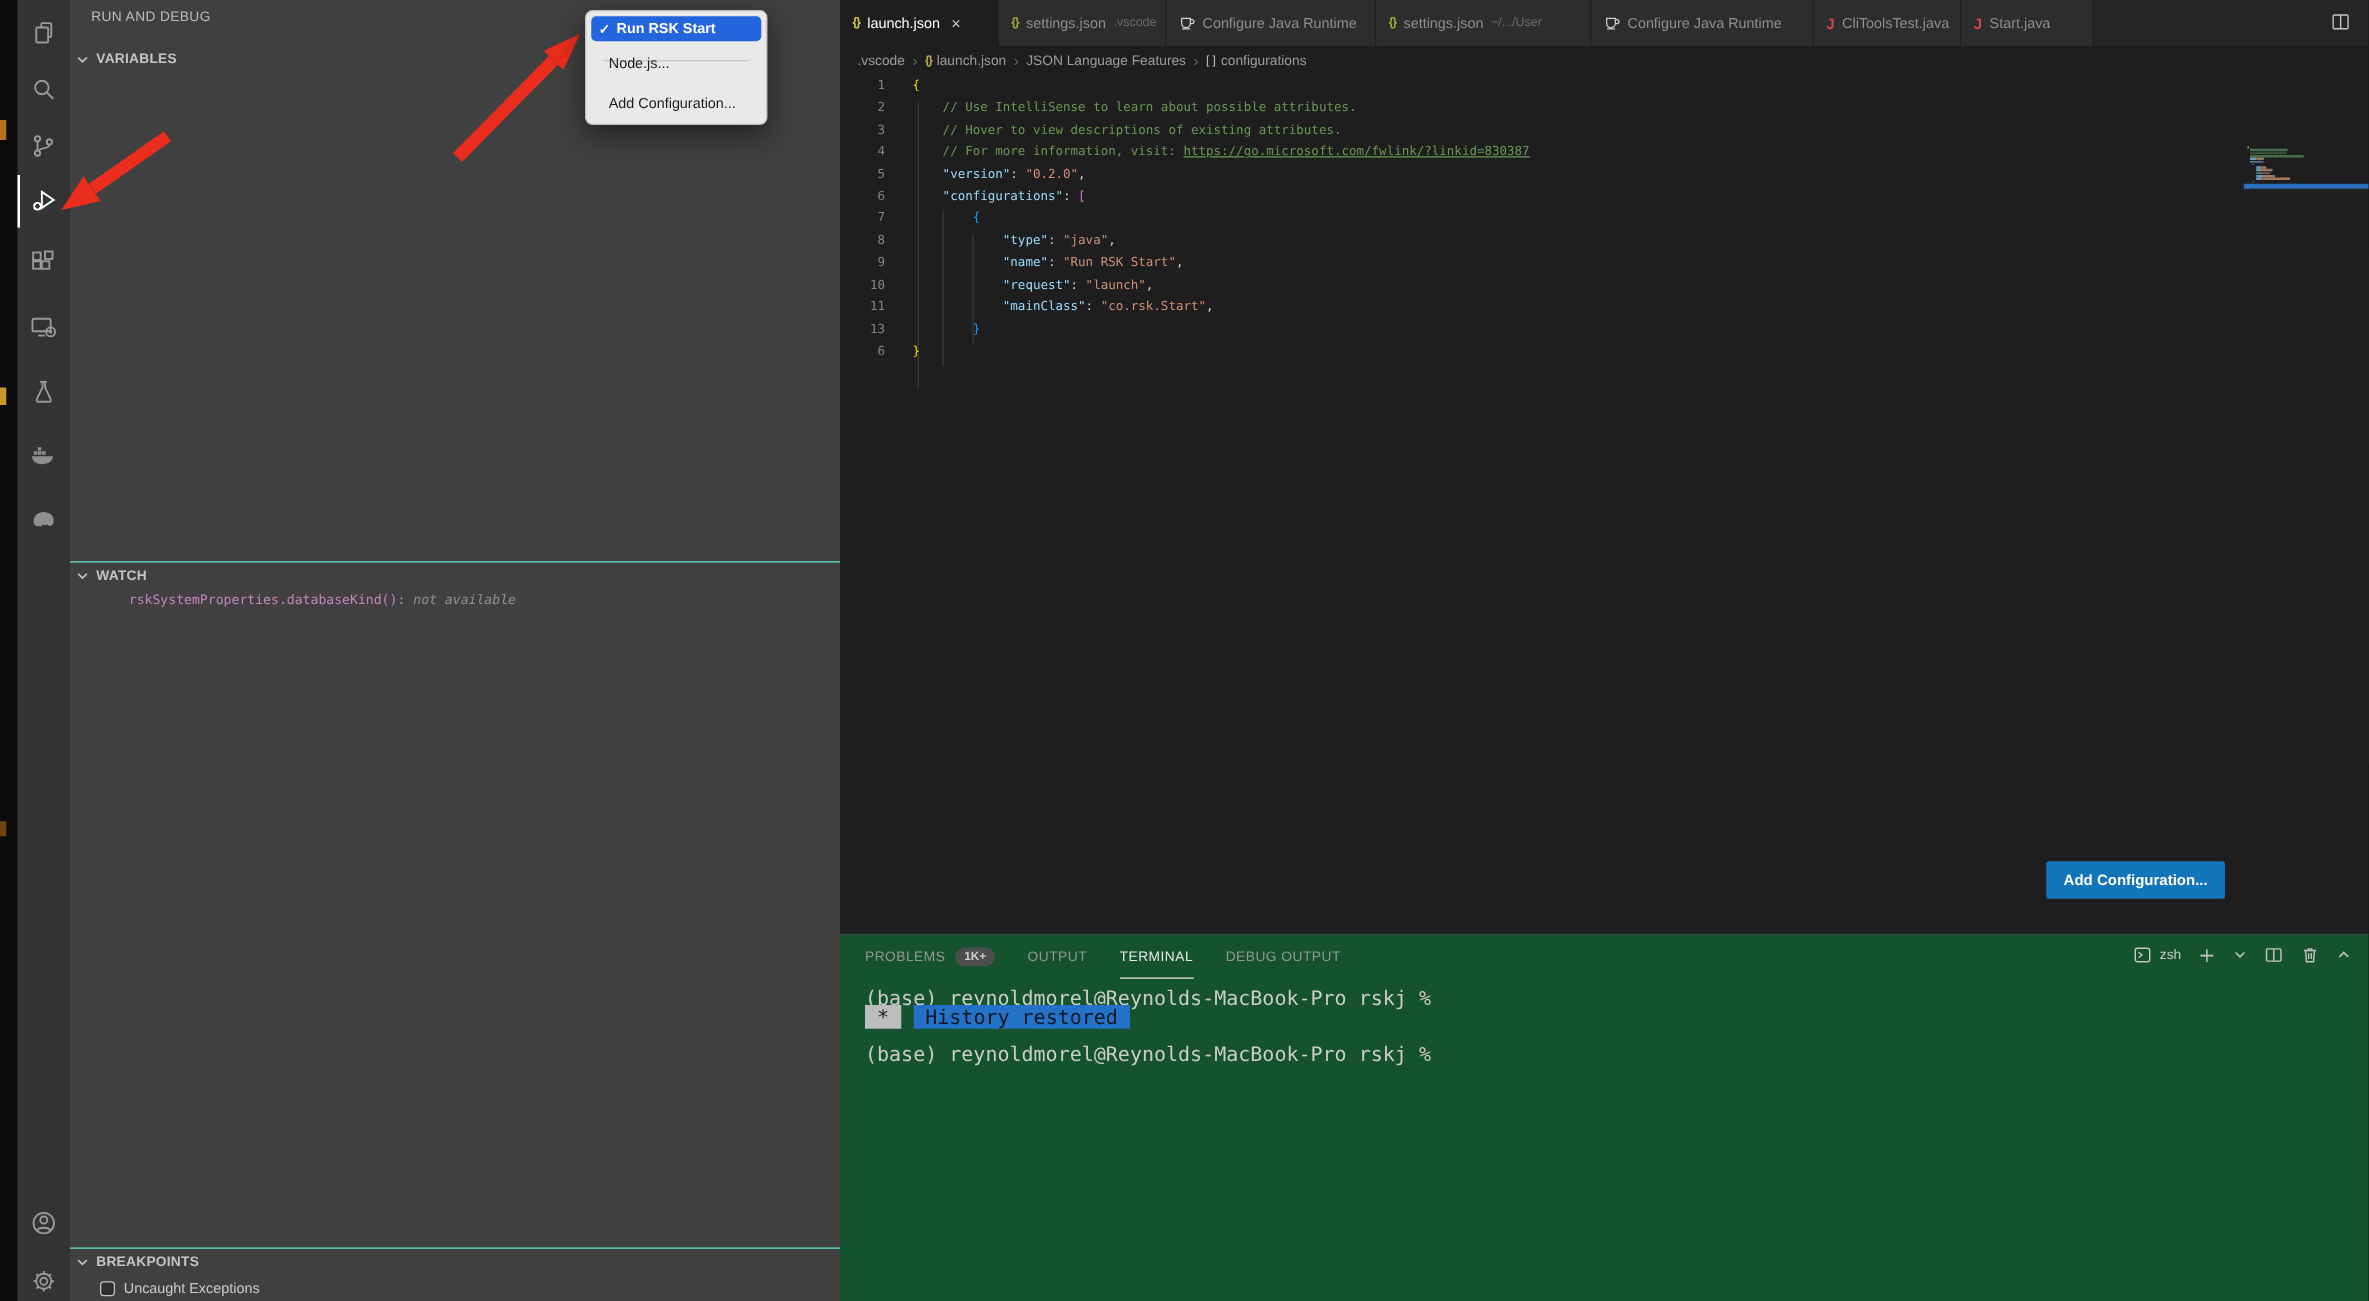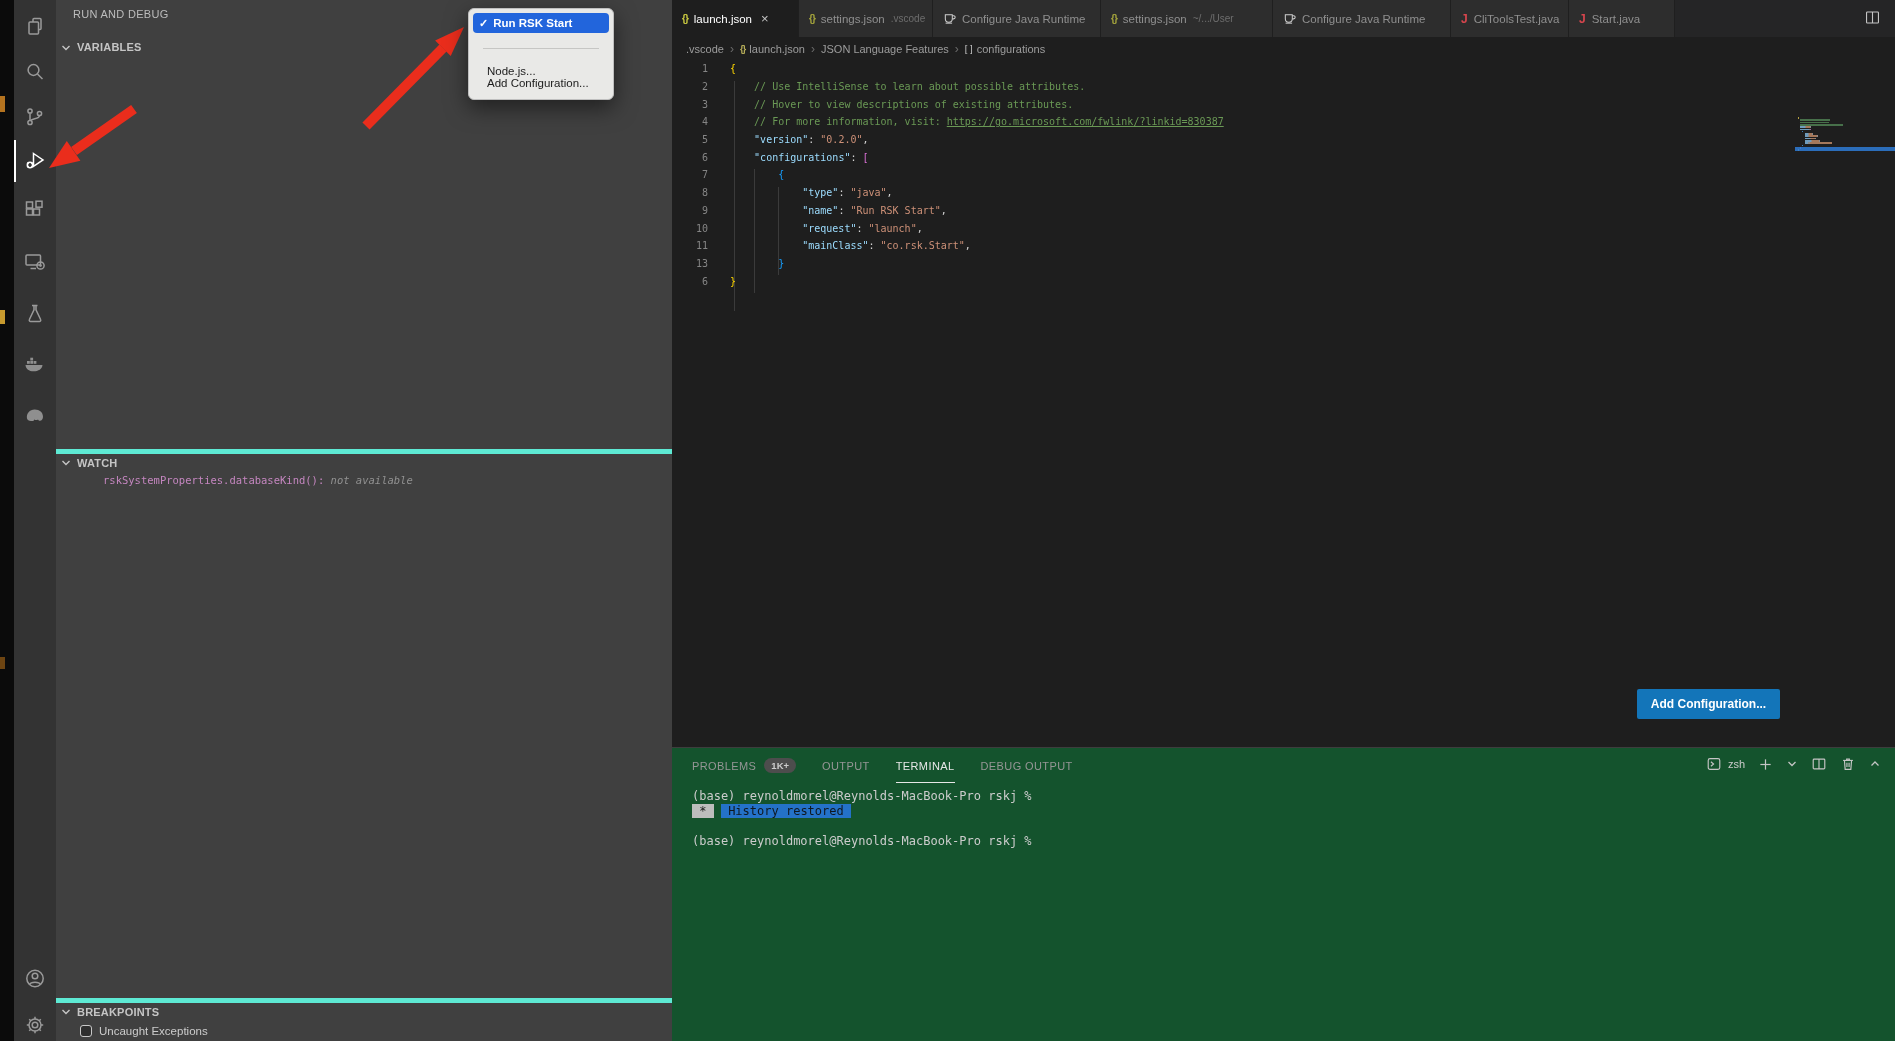--- a/index.html
+++ b/index.html
@@ -16,21 +16,21 @@
   .ab-item { position:absolute; left:0; width:42px; height:42px; display:flex; align-items:center; justify-content:center; }
   .ab-item svg { stroke:#9a9a9a; fill:none; stroke-width:1.5; }
   .ab-item.active svg { stroke:#ffffff; }
   .ab-item.active { border-left:2px solid #ffffff; }
   .ab-item .fillicon { fill:#8f8f8f; stroke:none; }
 
   
   .sidebar { position:absolute; left:56px; top:0; width:616px; height:1041px; background:#404040; }
   .sb-title { position:absolute; left:17px; top:8px; font-size:11px; color:#bcbcbc; letter-spacing:.3px; }
   .sb-section { position:absolute; left:0; width:616px; }
-  .sb-head { height:22px; display:flex; align-items:center; border-top:5px solid #5eead4; }
+  .sb-head { height:22px; display:flex; align-items:center; border-top:1px solid #5eead4; }
   .sb-section.first .sb-head { border-top:none; }
   .sb-chev { margin-left:5px; margin-right:6px; display:inline-flex; }
   .sb-chev svg { stroke:#c5c5c5; fill:none; stroke-width:1.4; }
   .sb-label { font-size:11px; font-weight:bold; color:#c5c5c5; letter-spacing:.2px; }
   .watch-item { position:absolute; left:47px; top:25px; font-family:"DejaVu Sans Mono", monospace; font-size:10.5px; white-space:pre; }
   .watch-expr { color:#c586c0; }
   .watch-val  { color:#919191; font-style:italic; }
   .bp-row { position:absolute; left:24px; top:27px; display:flex; align-items:center; gap:7px; }
   .bp-box { width:12px; height:12px; border:1px solid #c8c8c8; border-radius:3px; background:#2e2e2e; }
   .bp-label { font-size:11.5px; color:#cccccc; }
@@ -40,21 +40,21 @@
   .sb-gear, .sb-dots { position:absolute; top:12px; color:#c5c5c5; }
   .sb-gear { left:615px; } .sb-dots { left:641px; top:4px; font-size:14px; letter-spacing:1px; color:#bdbdbd; }
   .sb-gear svg, .panel-actions svg { stroke:#c5c5c5; fill:none; stroke-width:1.3; }
 
   
   .ctx-menu { position:absolute; left:468px; top:8px; width:146px; height:92px; background:#e9e9e7; border:1px solid #bfbfbf; border-radius:6px; box-shadow:0 8px 22px rgba(0,0,0,.5); z-index:40; }
   .ctx-sel { position:absolute; left:4px; top:4px; right:4px; height:20px; border-radius:4px; background:#2265dc; color:#ffffff; font-size:11.5px; font-weight:bold; display:flex; align-items:center; }
   .ctx-check { margin:0 5px 0 6px; font-size:11px; }
   .ctx-sep { position:absolute; left:14px; right:14px; top:39px; height:1px; background:#c6c6c4; }
   .ctx-item { position:absolute; left:18px; height:16px; font-size:11.5px; color:#1c1c1c; }
-  .ctx-item.i0 { top:56px;text-align:right; } .ctx-item.i1 { top:68px; }
+  .ctx-item.i0 { top:36px;text-align:right; } .ctx-item.i1 { top:68px; }
 
   
   .editor-region { position:absolute; left:672px; top:0; width:1223px; height:747px; background:#1e1e1e; }
   .tabbar { position:absolute; left:0; top:0; width:1223px; height:37px; background:#252526; display:flex; }
   .tab { height:37px; display:flex; align-items:center; padding:0 10px; background:#2d2d2d; border-right:1px solid #1f1f1f; color:#8f8f8f; font-size:11.5px; white-space:nowrap; }
   .tab.active { background:#1e1e1e; color:#ffffff; }
   .tab .ticon { margin-right:6px; display:inline-flex; align-items:center; font-weight:bold; }
   .tab .ticon.json { color:#cbcb41; font-size:10px; letter-spacing:-1px; }
   .tab:not(.active) .ticon.json { opacity:.75; }
   .tab .ticon.java { color:#d6454d; font-size:12px; }
@@ -92,21 +92,21 @@
   .add-config-btn { position:absolute; left:965px; top:689px; width:143px; height:30px; background:#1375b9; color:#ffffff; font-size:12px; font-weight:bold; border:none; border-radius:2px; display:flex; align-items:center; justify-content:center; font-family:"Liberation Sans", sans-serif; }
 
   
   .panel { position:absolute; left:672px; top:747px; width:1223px; height:294px; background:#14532d; border-top:1px solid #3d3d3d; }
   .panel-tabs { position:absolute; left:20px; top:0; height:35px; display:flex; align-items:center; gap:26px; }
   .ptab { display:flex; align-items:center; gap:8px; font-size:11px; letter-spacing:.4px; color:#969696; height:35px; }
   .ptab.active { color:#e7e7e7; box-shadow:inset 0 -1px 0 #e7e7e7; }
   .pbadge { background:#4d4d4d; color:#cccccc; font-size:9.5px; font-weight:bold; border-radius:9px; padding:2px 7px; letter-spacing:0; }
   .panel-actions { position:absolute; right:14px; top:8px; display:flex; align-items:center; gap:13px; color:#c5c5c5; }
   .shell-label { font-size:11px; color:#cccccc; margin-left:-7px; }
-  .terminal { position:absolute; left:20px; top:41px; font-family:"DejaVu Sans Mono", monospace; font-size:12px; color:#cccccc; }
+  .terminal { position:absolute; left:20px; top:41px; font-family:"DejaVu Sans Mono", monospace; font-size:16px; color:#cccccc; }
   .trow { height:15px; white-space:pre; }
   .t-star { background:#bdbdbd; color:#1b1b1b; }
   .t-hist { background:#2472c8; color:#101820; }
 
   
   .arrows { position:absolute; left:0; top:0; z-index:30; pointer-events:none; }
 </style>
 </head>
 <body>
 

